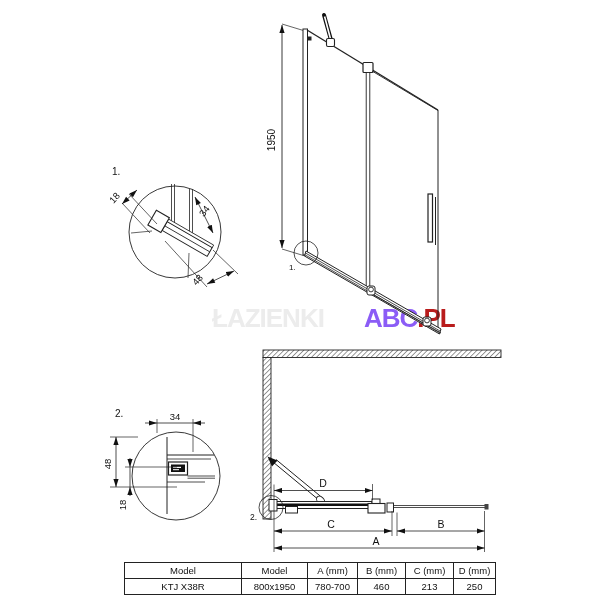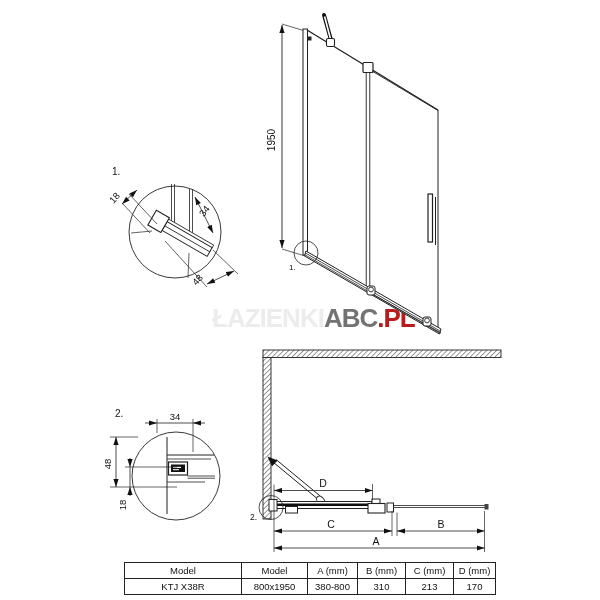--- a/index.html
+++ b/index.html
@@ -15,21 +15,21 @@
               font-size:9.5px;color:#111;text-align:center;padding:0;height:15px;
               overflow:hidden;white-space:nowrap;}
   svg text{fill:#111;font-family:"Liberation Sans",sans-serif;}
 </style>
 </head>
 <body>
 
 <div class="canvas">
 
   <div class="watermark">
-    <span class="wm-faint" style="color: rgb(236, 236, 236);">ŁAZIENKI</span><span style="color: #737373;">ABC</span><span class="wm-faint" style="color: #b91c1c;">.PL</span>
+    <span class="wm-faint" style="color: rgb(236, 236, 236);">ŁAZIENKI</span><span style="color: #8b5cf6; margin-left: 40px;">ABC</span><span class="wm-faint" style="color: #b91c1c;">.PL</span>
   </div>
 
   <svg class="drawing" width="600" height="600" viewBox="0 0 600 600">
     <defs>
       <pattern id="hatch" width="3.5" height="3.5" patternUnits="userSpaceOnUse" patternTransform="rotate(45)">
         <rect width="3.5" height="3.5" fill="#fff"></rect>
         <line x1="0" y1="0" x2="0" y2="3.5" stroke="#333" stroke-width="1"></line>
       </pattern>
       <marker id="ae" markerWidth="9" markerHeight="7" refX="8" refY="3" orient="auto" markerUnits="userSpaceOnUse">
         <path d="M0,0.4 L8,3 L0,5.6 z" fill="#111"></path>
@@ -223,21 +223,21 @@
         <th>A (mm)</th>
         <th>B (mm)</th>
         <th>C (mm)</th>
         <th>D (mm)</th>
       </tr>
     </thead>
     <tbody>
       <tr>
         <td>KTJ X38R</td>
         <td>800x1950</td>
-        <td>380-800</td>
-        <td>310</td>
+        <td>780-700</td>
+        <td>460</td>
         <td>213</td>
-        <td>170</td>
+        <td>250</td>
       </tr>
     </tbody>
   </table>
 
 </div>
 
 </body></html>

